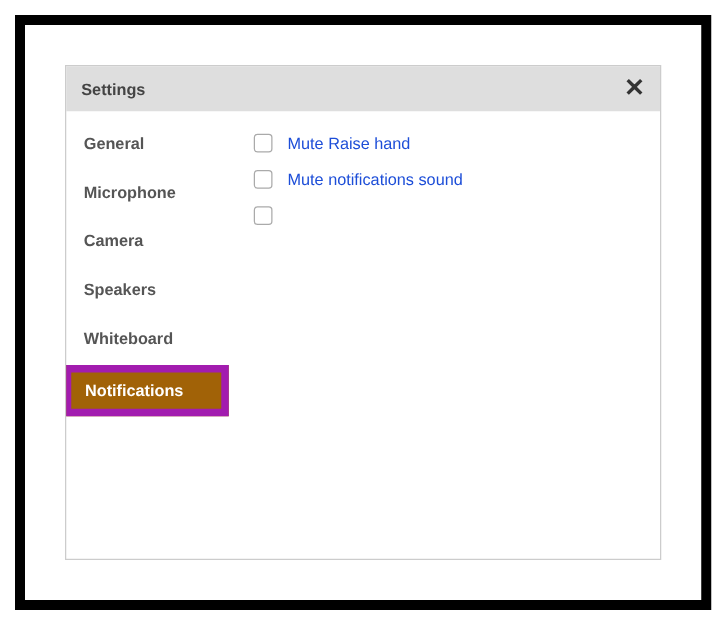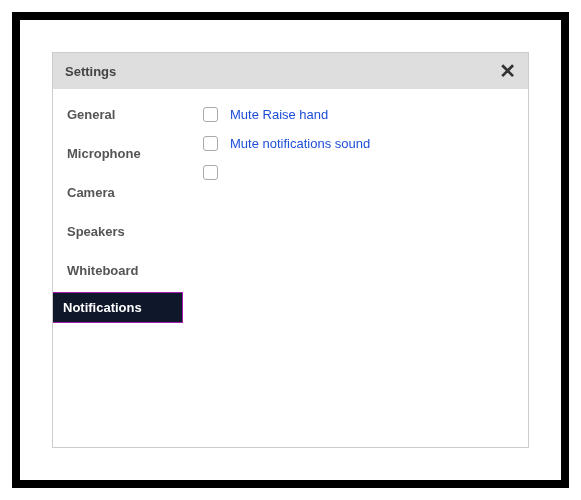--- a/index.html
+++ b/index.html
@@ -64,23 +64,23 @@
     }
     .sidebar-item {
       padding: 10px 14px;
       font-size: 13px;
       font-weight: bold;
       color: #555;
       cursor: pointer;
       margin-bottom: 4px;
     }
     .sidebar-item.active {
-      background: #0f172a;
+      background: #a16207;
       color: #fff;
-      border: 1px solid #a21caf;
+      border: 6px solid #a21caf;
       padding: 7px 11px;
       margin-left: -2px;
     }
     .content {
       flex: 1;
       padding: 18px 20px;
     }
     .checkbox-row {
       display: flex;
       align-items: center;

